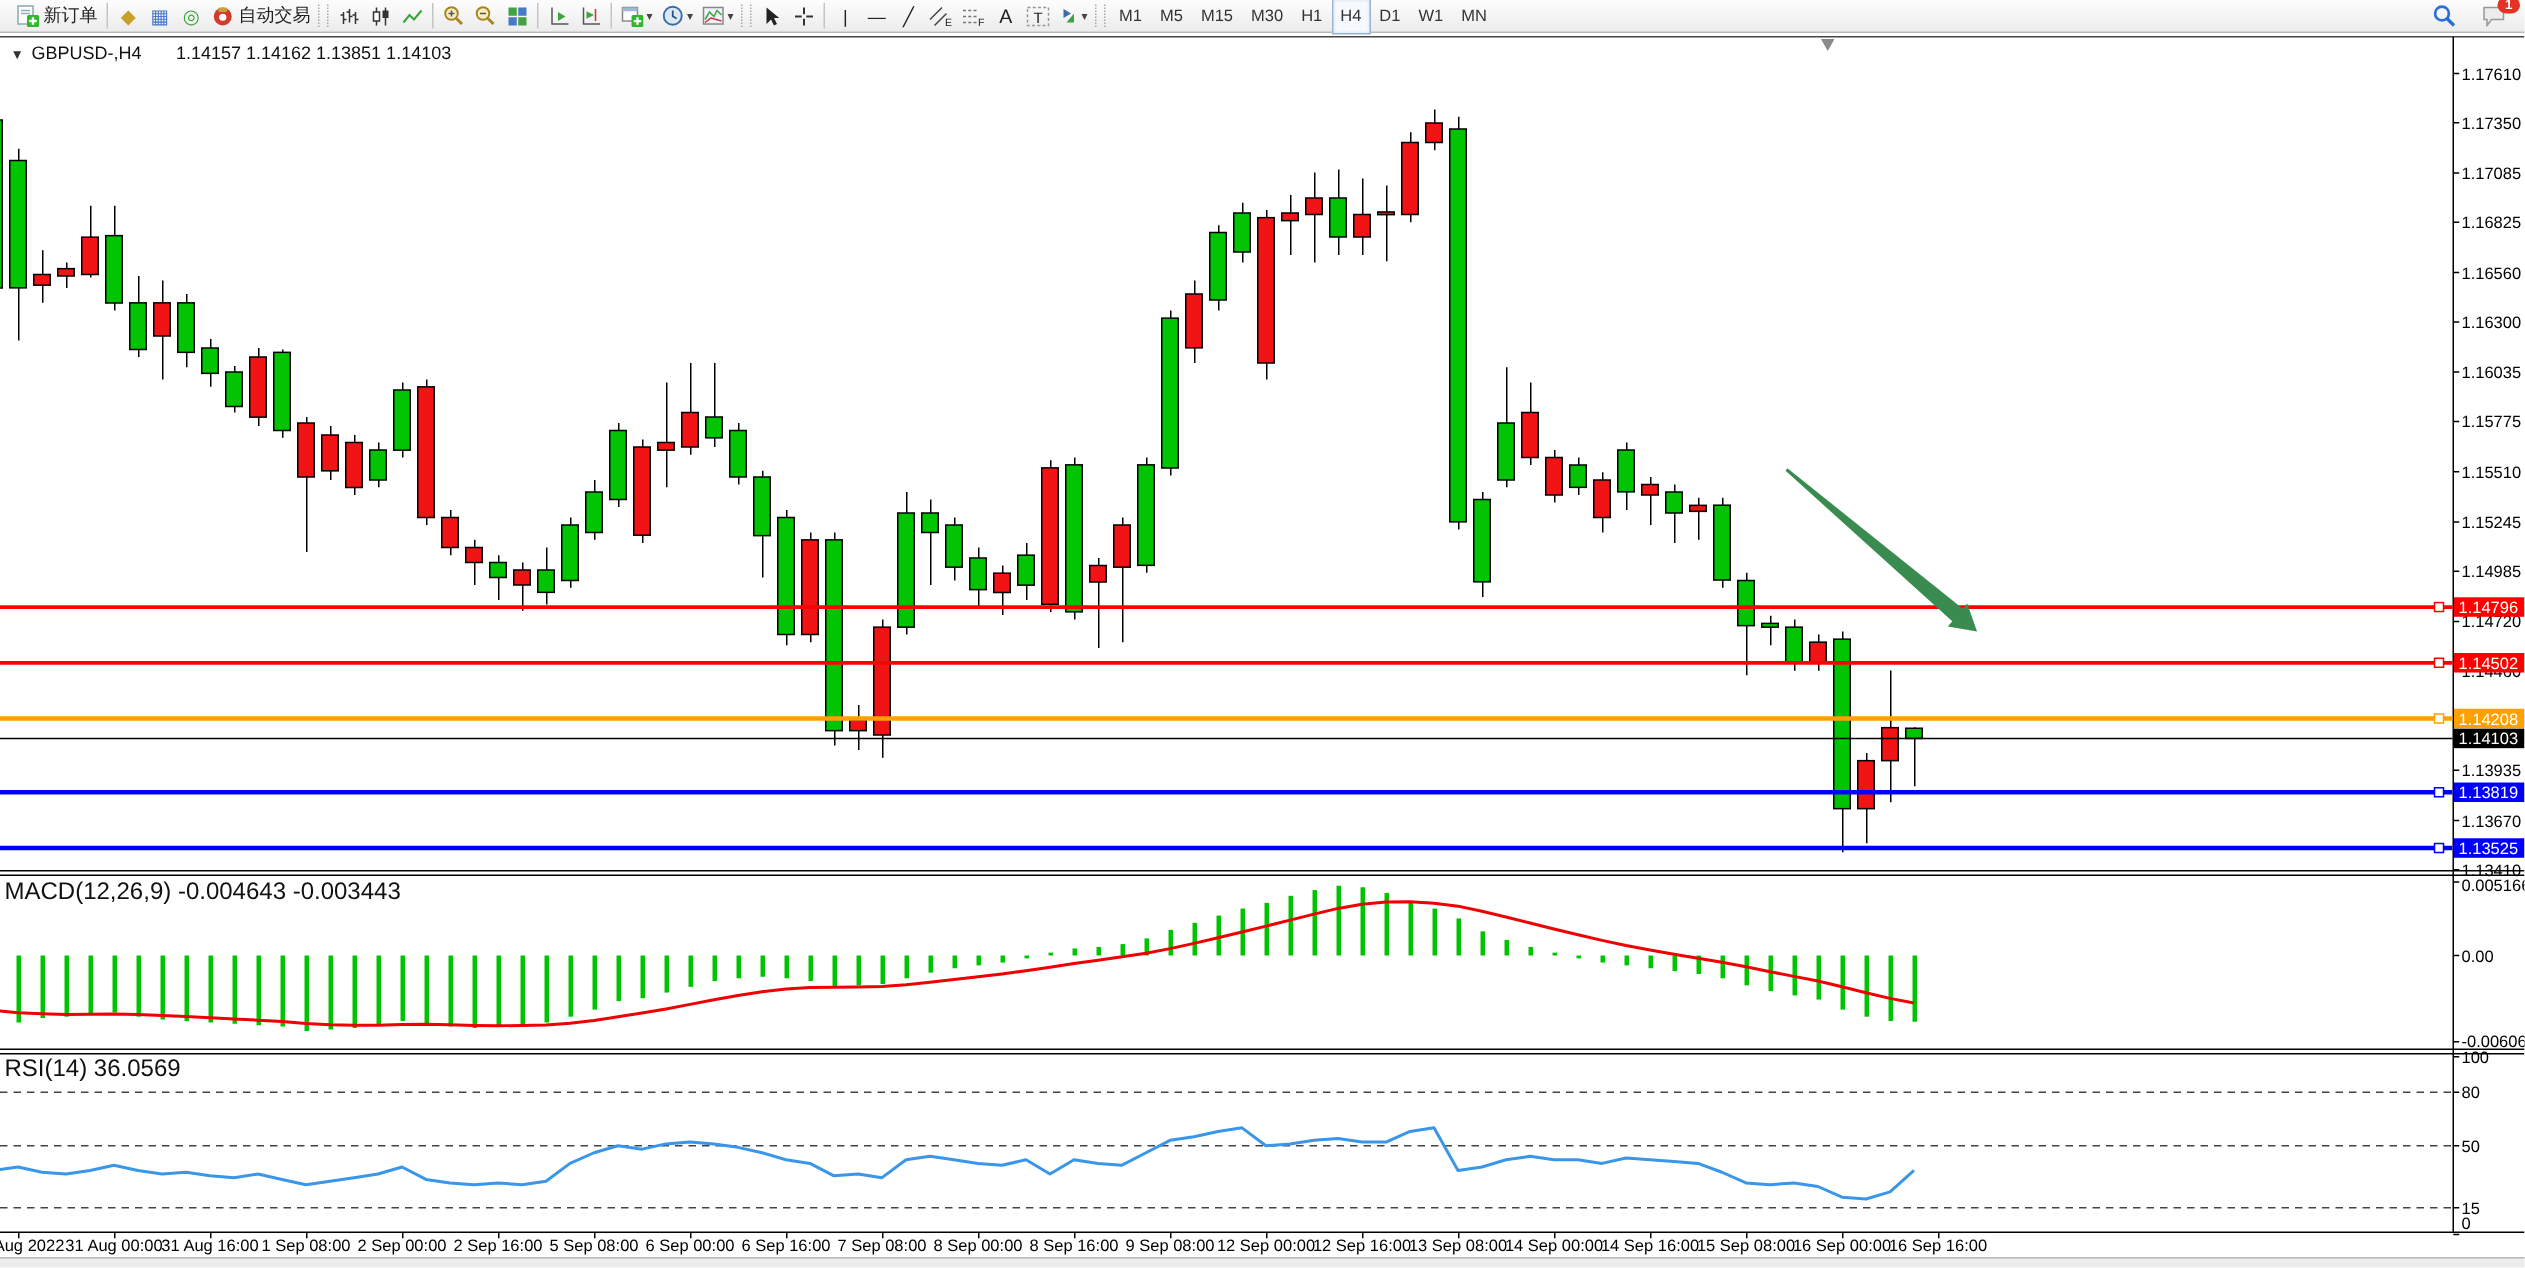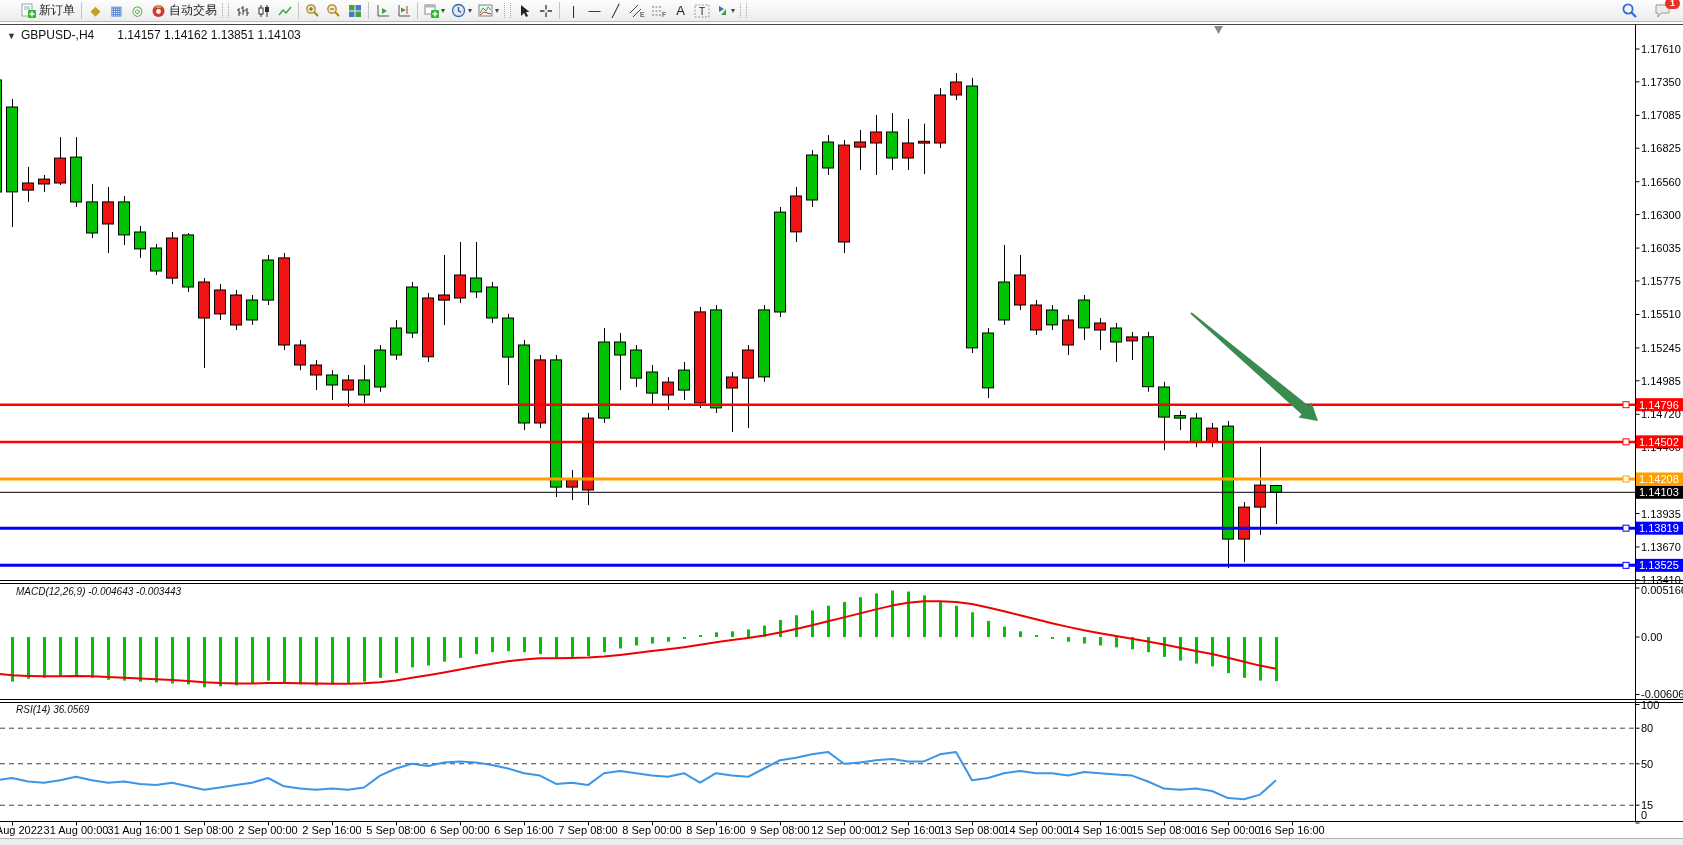--- a/index.html
+++ b/index.html
@@ -1,41 +1,41 @@
 <!DOCTYPE html>
 <html><head>
 <meta charset="utf-8">
 <style>
   html,body{margin:0;padding:0;background:#fff;width:1683px;height:845px;overflow:hidden;
     font-family:"Liberation Sans",sans-serif;-webkit-font-smoothing:none;}
   
   .toolbar{position:absolute;left:0;top:0;width:1683px;height:22px;z-index:5;
     background:linear-gradient(#fdfdfd,#ececec);border-bottom:1px solid #b8b8b8;
-    display:flex;align-items:center;padding-left:18px;box-sizing:border-box;font-size:12px;color:#222;}
+    display:flex;align-items:center;padding-left:8px;box-sizing:border-box;font-size:12px;color:#222;}
   .tb{height:20px;min-width:21px;display:inline-flex;align-items:center;justify-content:center;
     padding:0 2px;border:1px solid transparent;border-radius:2px;cursor:default;box-sizing:border-box;}
   .tb svg{display:block}
   .tb-label{margin-left:3px;white-space:nowrap;}
   .grip{width:5px;height:15px;margin:0 3px 0 2px;
     background:radial-gradient(circle at 1.5px 1.5px,#b9b9b9 1px,trans parent 1px);
     border-left:1px dotted #aaa;border-right:1px dotted #aaa;}
   .sep{width:1px;height:17px;background:#c4c4c4;margin:0 3px;}
   .glyph{font-size:12px;line-height:1;}
   .tf{font-size:11px;padding:2px 5px;height:18px;display:inline-flex;align-items:center;
     border:1px solid transparent;color:#333;}
   .tf.active{background:#f6f9fd;border:1px solid #9eb4cc;box-shadow:inset 0 0 2px #c7d6e8;}
   .caret{font-size:8px;color:#444;margin-left:2px;}
   .right-icons{margin-left:auto;display:flex;align-items:center;margin-right:8px;gap:10px;}
   .notif{position:relative;}
   .notif-badge{position:absolute;right:-6px;top:-4px;background:#e63224;color:#fff;border-radius:8px;
     font-size:9px;line-height:11px;min-width:11px;height:11px;text-align:center;padding:0 2px;font-weight:bold;}
   
   .sym-header{position:absolute;left:7px;top:28px;z-index:3;font-size:12px;color:#111;white-space:pre;}
   .sym-header .tri{font-size:9px;color:#333;margin-right:5px;}
-  .ind-label{position:absolute;left:16px;z-index:3;font-size:10px;color:#111;white-space:pre;font-style:italic;}
+  .ind-label{position:absolute;left:3px;z-index:3;font-size:16px;color:#111;white-space:pre;}
   #macd-label{top:586px;}
   #rsi-label{top:704px;}
   .bottom-strip{position:absolute;left:0;top:838px;width:1683px;height:7px;background:#ececec;border-top:1px solid #b5b5b5;z-index:2;box-sizing:border-box;}
   #cv{position:absolute;left:0;top:0;z-index:1;}
   text{font-family:"Liberation Sans",sans-serif;}
 </style>
 </head>
 <body>
 
 <div class="toolbar">
@@ -191,20 +191,31 @@
     </svg>
   </div>
   <div class="tb">
     <svg width="13" height="13">
       <polygon points="3,2 8,5 3,8" fill="#3a6ea8"></polygon>
         <polygon points="10,5 5,11 10,11" fill="#3fa43f"></polygon>
     </svg>
       <span class="caret">▾</span>
   </div>
   <span class="grip"></span>
+  <div id="tf-group" style="display:flex;align-items:center">
+      <div class="tf">M1</div>
+      <div class="tf">M5</div>
+      <div class="tf">M15</div>
+      <div class="tf">M30</div>
+      <div class="tf">H1</div>
+      <div class="tf active">H4</div>
+      <div class="tf">D1</div>
+      <div class="tf">W1</div>
+      <div class="tf">MN</div>
+    </div>
   <div class="right-icons">
     <div class="tb">
       <svg width="17" height="17">
         <circle cx="7" cy="7" r="4.6" fill="none" stroke="#2a6edb" stroke-width="1.8"></circle>
         <line x1="10.5" y1="10.5" x2="15" y2="15" stroke="#2a6edb" stroke-width="2.2"></line>
       </svg>
     </div>
     <div class="tb notif">
       <svg width="18" height="15">
         <path d="M2 2h13v8H7l-3 4v-4H2z" fill="#ececec" stroke="#999"></path>

